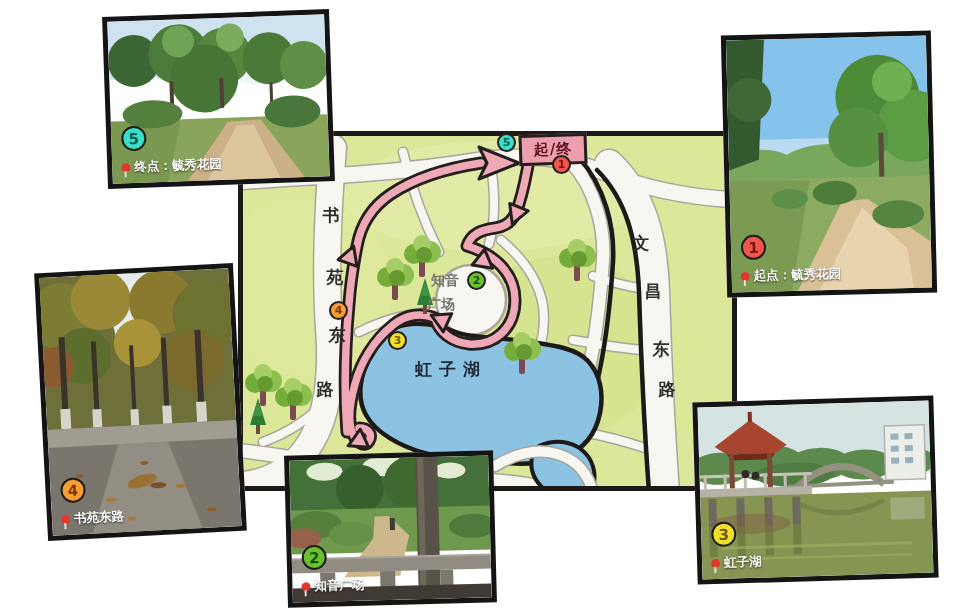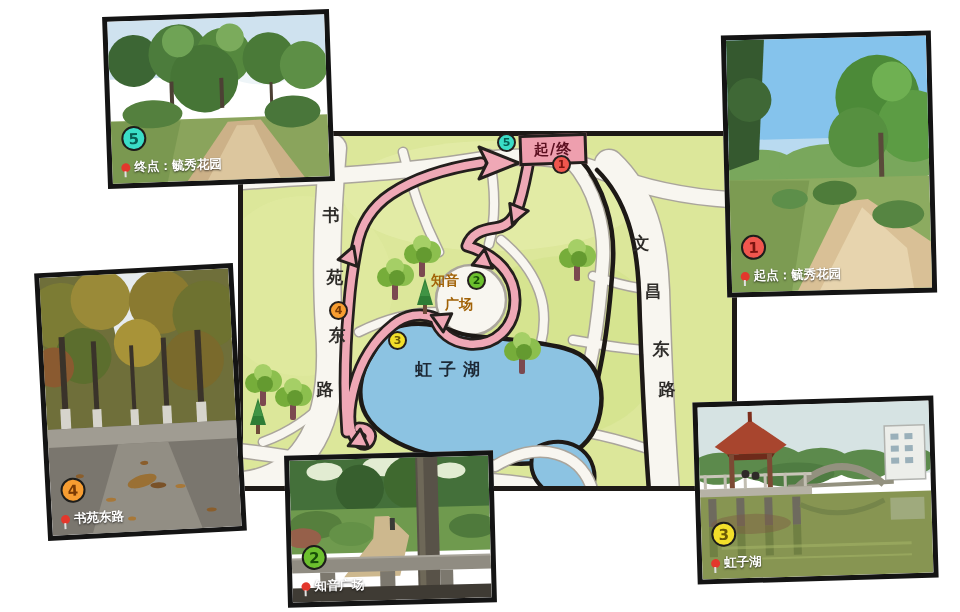--- a/index.html
+++ b/index.html
@@ -4,21 +4,21 @@
 <style>
   html,body{margin:0;padding:0;background:#ffffff;}
   .canvas{position:relative;width:960px;height:612px;background:#ffffff;overflow:hidden;
           font-family:"DejaVu Sans","Liberation Sans",sans-serif;}
 
   
   .map-wrap{position:absolute;left:238px;top:131px;width:489px;height:350px;
             border:5px solid #1d1916;background:#dce79a;z-index:1;}
   .map-svg{position:absolute;left:0;top:0;}
   .vchar{position:absolute;font-size:17px;font-weight:bold;color:#2e2c29;width:20px;text-align:center;}
-  .plaza-line{position:absolute;font-size:14px;font-weight:bold;color:#a16207;white-space:nowrap;}
+  .plaza-line{position:absolute;font-size:14px;font-weight:bold;color:#737373;white-space:nowrap;}
   .lake-label{position:absolute;left:172px;top:222px;font-size:17px;font-weight:bold;
               color:#1d2936;letter-spacing:7px;white-space:nowrap;}
   .banner{position:absolute;left:276px;top:-2px;width:62px;height:25px;background:#ee9fae;
           border:3px solid #241f1d;color:#5c1020;font-size:15px;font-weight:bold;
           display:flex;align-items:center;justify-content:center;letter-spacing:1px;
           transform:rotate(-2deg);z-index:6;}
 
   
   .mk{position:absolute;width:19px;height:19px;border-radius:50%;border:2.5px solid #241f1d;
       display:flex;align-items:center;justify-content:center;font-size:11px;font-weight:bold;
@@ -162,21 +162,21 @@
     <span class="vchar" style="left:82px;top:130px;">苑</span>
     <span class="vchar" style="left:84px;top:188px;">东</span>
     <span class="vchar" style="left:72px;top:242px;">路</span>
 
     <span class="vchar" style="left:388px;top:96px;">文</span>
     <span class="vchar" style="left:400px;top:144px;">昌</span>
     <span class="vchar" style="left:408px;top:202px;">东</span>
     <span class="vchar" style="left:414px;top:242px;">路</span>
 
     <span class="plaza-line" style="left:188px;top:136px;">知音</span>
-    <span class="plaza-line" style="left:202px;top:160px;">广场</span>
+    <span class="plaza-line" style="left:184px;top:160px;">广场</span>
     <span class="lake-label">虹子湖</span>
 
     <div class="mk c5" style="left:254px;top:-3px;">
       <span>5</span>
       </div>
     <div class="mk c1" style="left:309px;top:19px;">
       <span>1</span>
       </div>
     <div class="mk c2" style="left:224px;top:135px;">
       <span>2</span>

